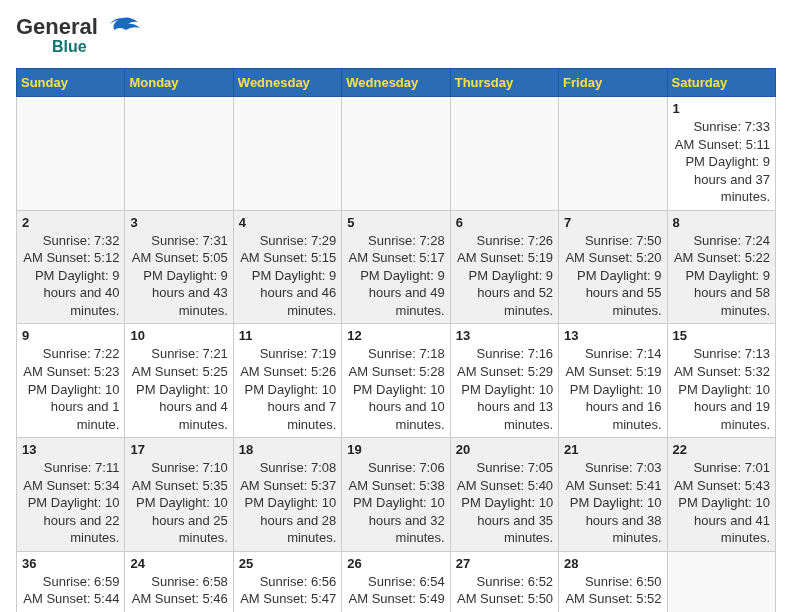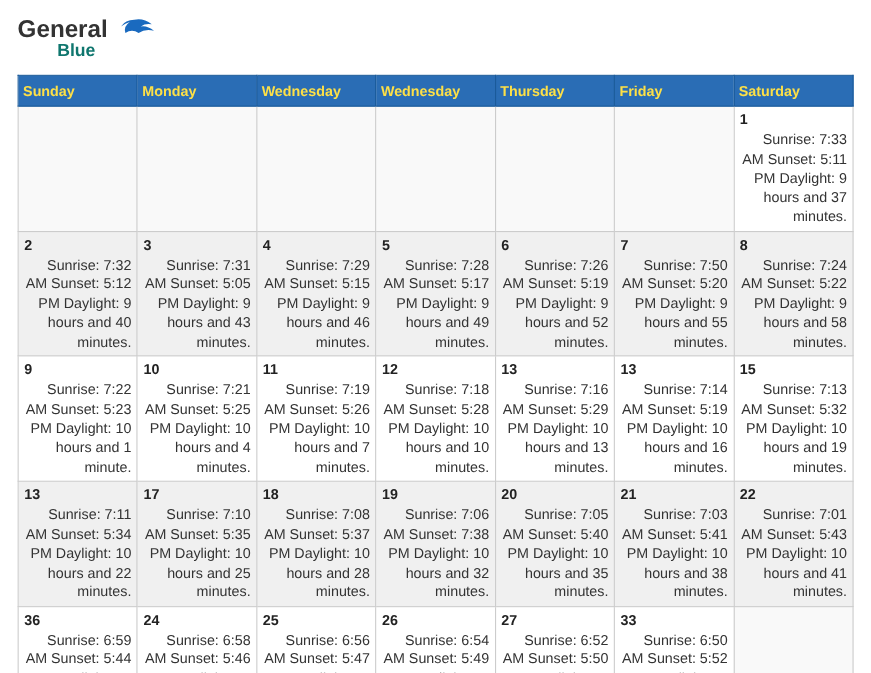--- a/index.html
+++ b/index.html
@@ -254,21 +254,21 @@
         </td>
         <td>
           <span class="day-num">18</span>
           <div class="day-info">Sunrise: 7:08 AM
 Sunset: 5:37 PM
 Daylight: 10 hours and 28 minutes.</div>
         </td>
         <td>
           <span class="day-num">19</span>
           <div class="day-info">Sunrise: 7:06 AM
-Sunset: 7:38 PM
+Sunset: 5:38 PM
 Daylight: 10 hours and 32 minutes.</div>
         </td>
         <td>
           <span class="day-num">20</span>
           <div class="day-info">Sunrise: 7:05 AM
 Sunset: 5:40 PM
 Daylight: 10 hours and 35 minutes.</div>
         </td>
         <td>
           <span class="day-num">21</span>
@@ -308,21 +308,21 @@
 Sunset: 5:49 PM
 Daylight: 10 hours and 54 minutes.</div>
         </td>
         <td>
           <span class="day-num">27</span>
           <div class="day-info">Sunrise: 6:52 AM
 Sunset: 5:50 PM
 Daylight: 10 hours and 58 minutes.</div>
         </td>
         <td>
-          <span class="day-num">33</span>
+          <span class="day-num">28</span>
           <div class="day-info">Sunrise: 6:50 AM
 Sunset: 5:52 PM
 Daylight: 11 hours and 1 minute.</div>
         </td>
         <td class="empty"></td>
       </tr>
     </tbody>
 </table>
 
 </body></html>

